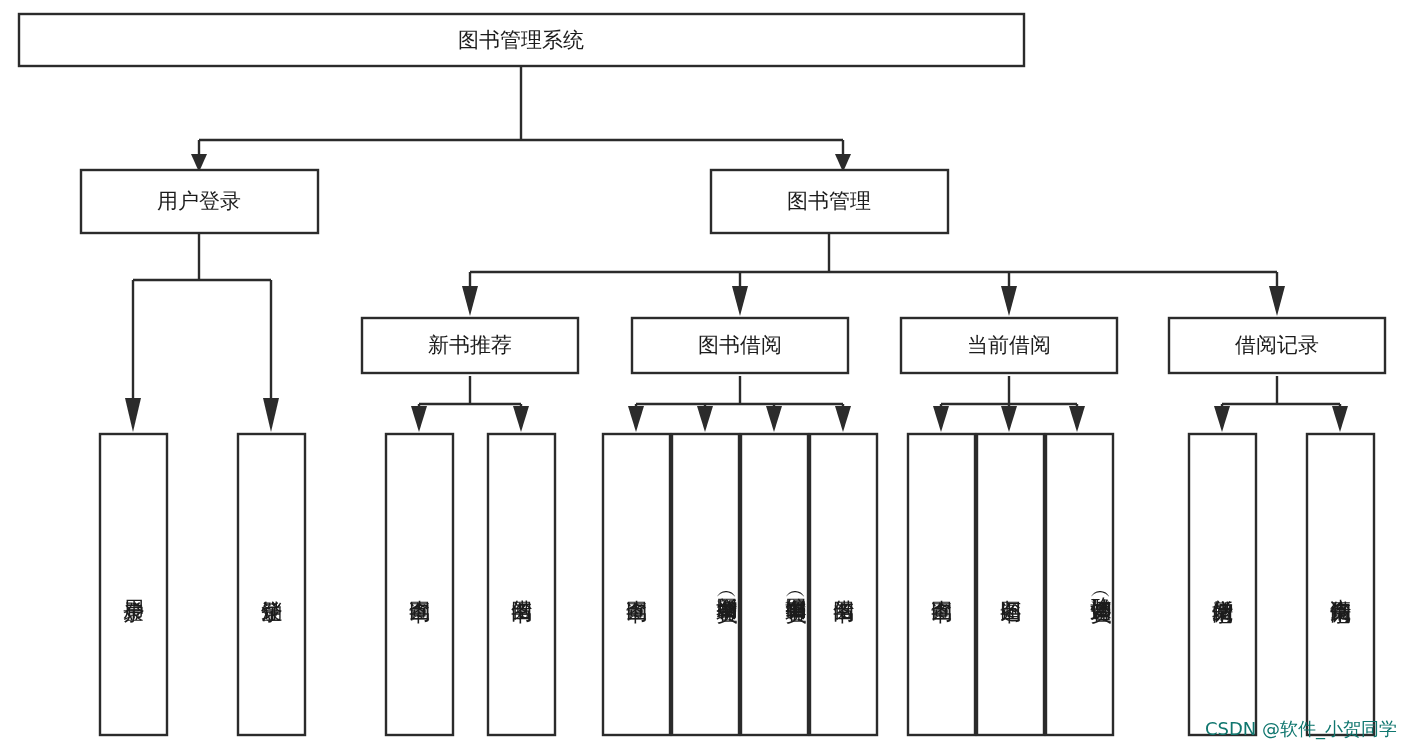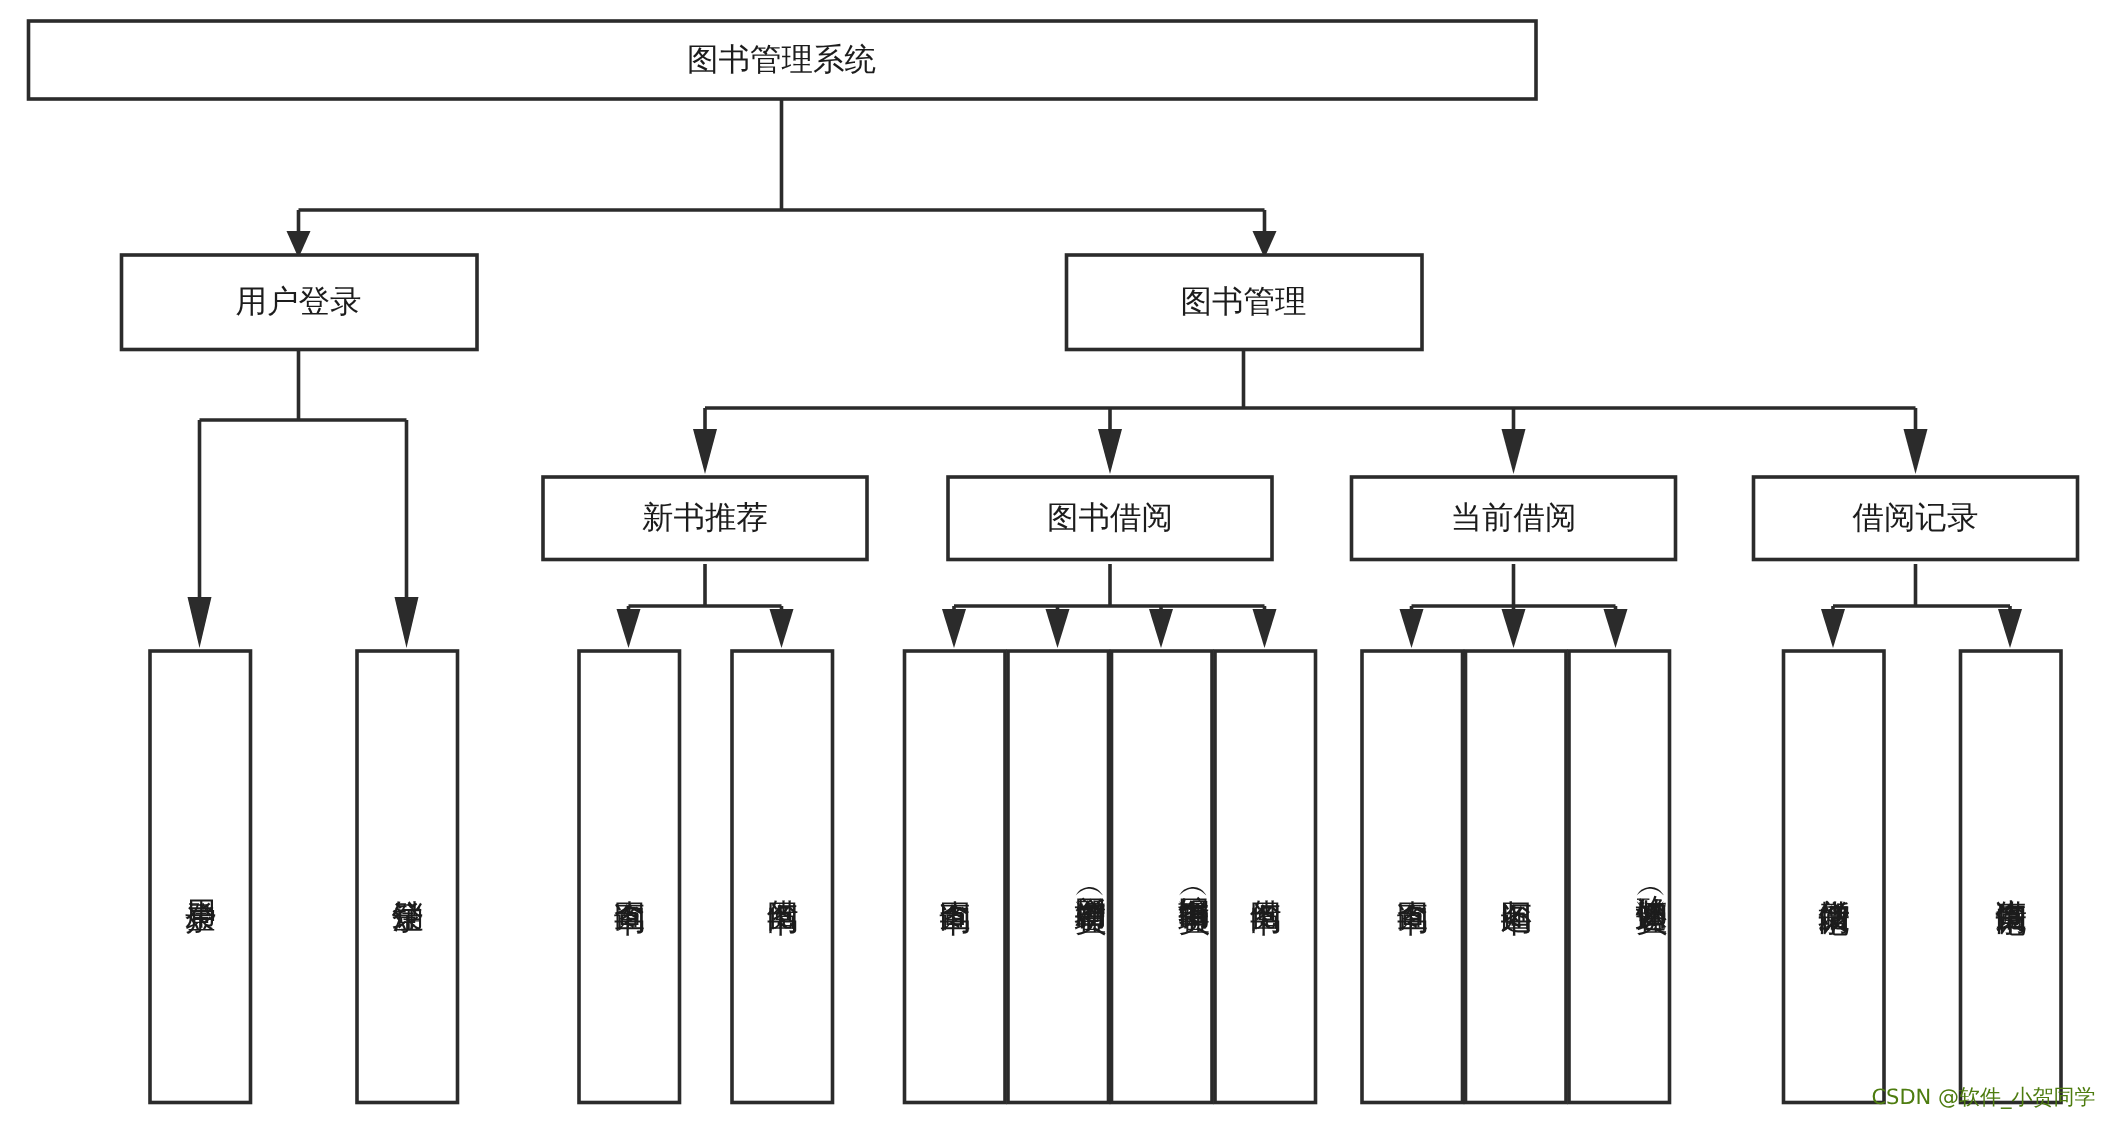--- a/index.html
+++ b/index.html
@@ -62,22 +62,22 @@
     align-items: center;
     justify-content: center;
     pointer-events: none;
     letter-spacing: 1px;
   }
   .watermark {
     position: absolute;
     right: 8px;
     bottom: 6px;
     font-family: "DejaVu Sans", "Liberation Sans", sans-serif;
-    font-size: 14px;
-    color: #4d7c0f;
+    font-size: 18px;
+    color: #0f766e;
     white-space: nowrap;
   }
 </style>
 </head>
 <body>
 
 <div id="diagram-root">
 
   <svg class="diagram-canvas" viewBox="0 0 1405 747" xmlns="http://www.w3.org/2000/svg">
 

